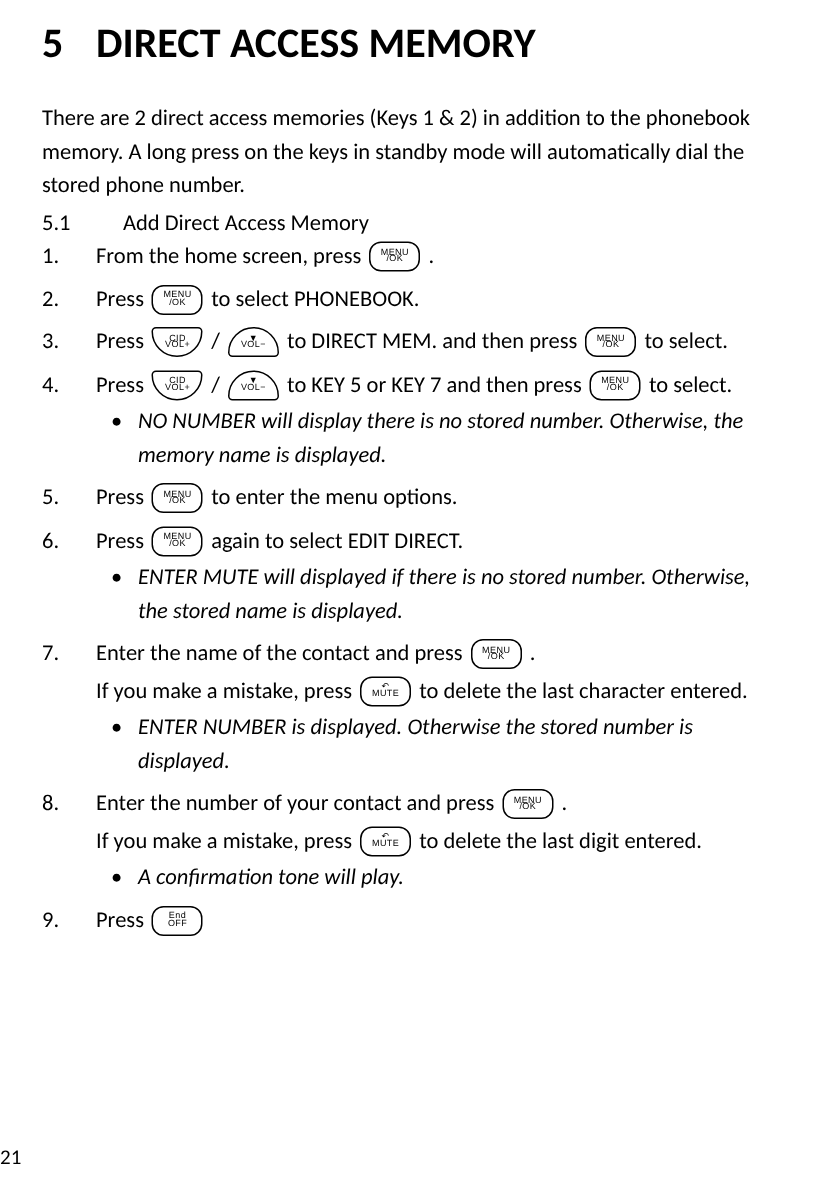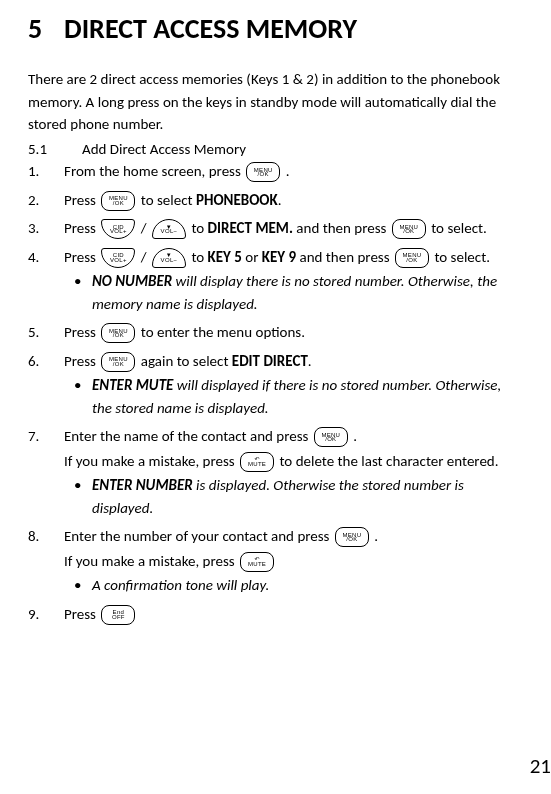--- a/index.html
+++ b/index.html
@@ -6,34 +6,34 @@
   body {
     width:551px; height:794px;
     font-family: Calibri, "Segoe UI", Arial, sans-serif;
     color:#000;
     box-sizing:border-box;
     padding: 8px 28px 0 28px;
     line-height:1.5;
     font-size:15px;
     position:relative;
   }
-  .b { font-weight:700; }
+  .b { font-weight:400; }
   .i { font-style:italic; }
   .sect-heading { font-size:28px; font-weight:700; margin-bottom:2px; }
   .sect-heading .num { display:inline-block; width:36px; }
   .sub-heading { font-weight:400; margin-top:2px; }
   .sub-heading .num { display:inline-block; width:54px; }
   p.intro { margin:18px 0 2px 0; }
   ol.steps { list-style:none; padding:0; margin:0; }
   ol.steps > li { margin:0 0 6px 0; padding-left:36px; position:relative; }
   ol.steps > li > .stepnum { position:absolute; left:0; top:0; }
   .sub { padding-left:28px; position:relative; margin:2px 0 2px 0; }
   .sub .dot { position:absolute; left:10px; top:0; }
   .continuation { margin:2px 0 2px 0; }
-  .pagenum { position:absolute; left:0; right:0; bottom:12px; text-align:right; font-size:21px; }
+  .pagenum { position:absolute; left:0; right:0; bottom:12px; text-align:left; font-size:14px; }
 
   
   .key {
     display:inline-block; vertical-align:middle;
     width:34px; height:20px;
     border:1.5px solid #000;
     border-radius:8px;
     position:relative;
     margin:0 2px;
     background:#fff;
@@ -110,21 +110,21 @@
     <span>Press </span>
     <span class="key up"><span class="lab">
           <span class="row">CID</span>
           <span class="row">VOL+</span>
         </span></span>
     <span> / </span>
     <span class="key down"><span class="lab">
           <span class="row">▼</span>
           <span class="row">VOL−</span>
         </span></span>
-    <span> to </span><span class="b">KEY 5</span><span> or </span><span class="b">KEY 9</span><span> and then press </span>
+    <span> to </span><span class="b">KEY 5</span><span> or </span><span class="b">KEY 7</span><span> and then press </span>
     <span class="key"><span class="lab">
           <span class="row">MENU</span>
           <span class="row">/OK</span>
         </span></span>
     <span> to select.</span>
 
     <div class="sub">
       <span class="dot">•</span>
       <span class="b i">NO NUMBER</span><span class="i"> will display there is no stored number. Otherwise, the memory name is displayed.</span>
     </div>
@@ -184,20 +184,21 @@
           <span class="row">MENU</span>
           <span class="row">/OK</span>
         </span></span>
     <span> .</span>
     <div class="continuation">
       <span>If you make a mistake, press </span>
       <span class="key"><span class="lab">
             <span class="row">↶</span>
             <span class="row">MUTE</span>
           </span></span>
+      <span> to delete the last digit entered.</span>
     </div>
     <div class="sub">
       <span class="dot">•</span>
       <span class="i">A confirmation tone will play.</span>
     </div>
   </li>
 
   <li>
     <span class="stepnum">9.</span>
     <span>Press </span>

